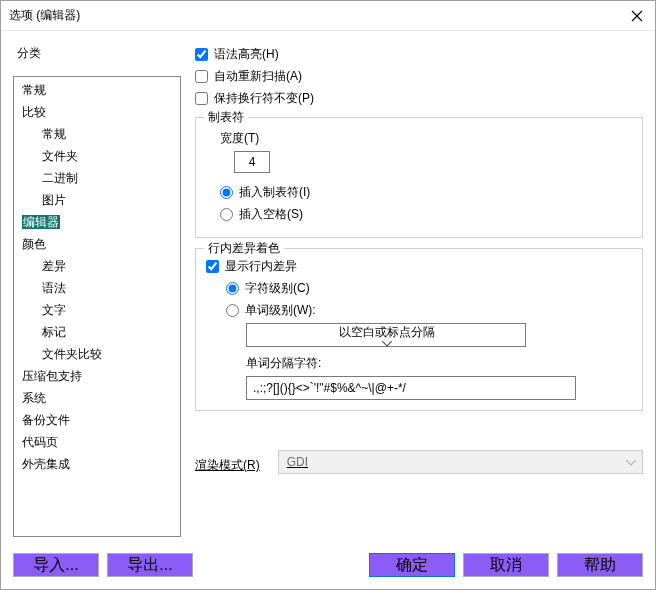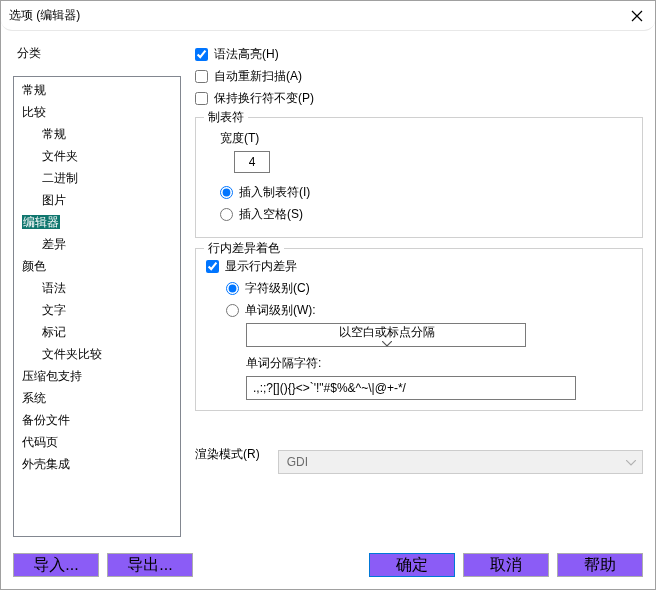--- a/index.html
+++ b/index.html
@@ -18,21 +18,20 @@
   display: flex;
   flex-direction: column;
 }
 .titlebar {
   height: 30px;
   display: flex;
   align-items: center;
   justify-content: space-between;
   padding: 0 10px 0 8px;
   border-bottom: 1px solid #e8e8e8;
-  border-radius: 11px;
 }
 .titlebar .title { font-size: 12px; }
 .titlebar .close { width: 14px; text-align: center; cursor: default; }
 .titlebar .close svg { display: block; }
 .content {
   flex: 1;
   display: flex;
   padding: 12px 12px 8px 12px;
   gap: 14px;
 }
@@ -110,23 +109,24 @@
 .text-input {
   width: 330px;
   height: 24px;
   border: 1px solid #7a7a7a;
   padding: 0 6px;
   font-size: 12px;
   font-family: inherit;
 }
 .render-row {
   display: flex;
-  align-items: center;
+  align-items: flex-end;
   gap: 18px;
   margin-top: 24px;
+  text-decoration: underline;
 }
 .render-select {
   flex: 1;
   height: 24px;
   border: 1px solid #cccccc;
   background: #f0f0f0;
   display: flex;
   align-items: center;
   justify-content: space-between;
   padding: 0 6px 0 8px;
@@ -170,22 +170,22 @@
     <div class="sidebar">
       <div class="sidebar-header">分类</div>
       <div class="tree" id="tree">
           <div class="tree-item">常规</div>
           <div class="tree-item">比较</div>
           <div class="tree-item level2">常规</div>
           <div class="tree-item level2">文件夹</div>
           <div class="tree-item level2">二进制</div>
           <div class="tree-item level2">图片</div>
           <div class="tree-item"><span class="sel-txt">编辑器</span></div>
+          <div class="tree-item">颜色</div>
           <div class="tree-item level2">差异</div>
-          <div class="tree-item">颜色</div>
           <div class="tree-item level2">语法</div>
           <div class="tree-item level2">文字</div>
           <div class="tree-item level2">标记</div>
           <div class="tree-item level2">文件夹比较</div>
           <div class="tree-item">压缩包支持</div>
           <div class="tree-item">系统</div>
           <div class="tree-item">备份文件</div>
           <div class="tree-item">代码页</div>
           <div class="tree-item">外壳集成</div>
         </div>

